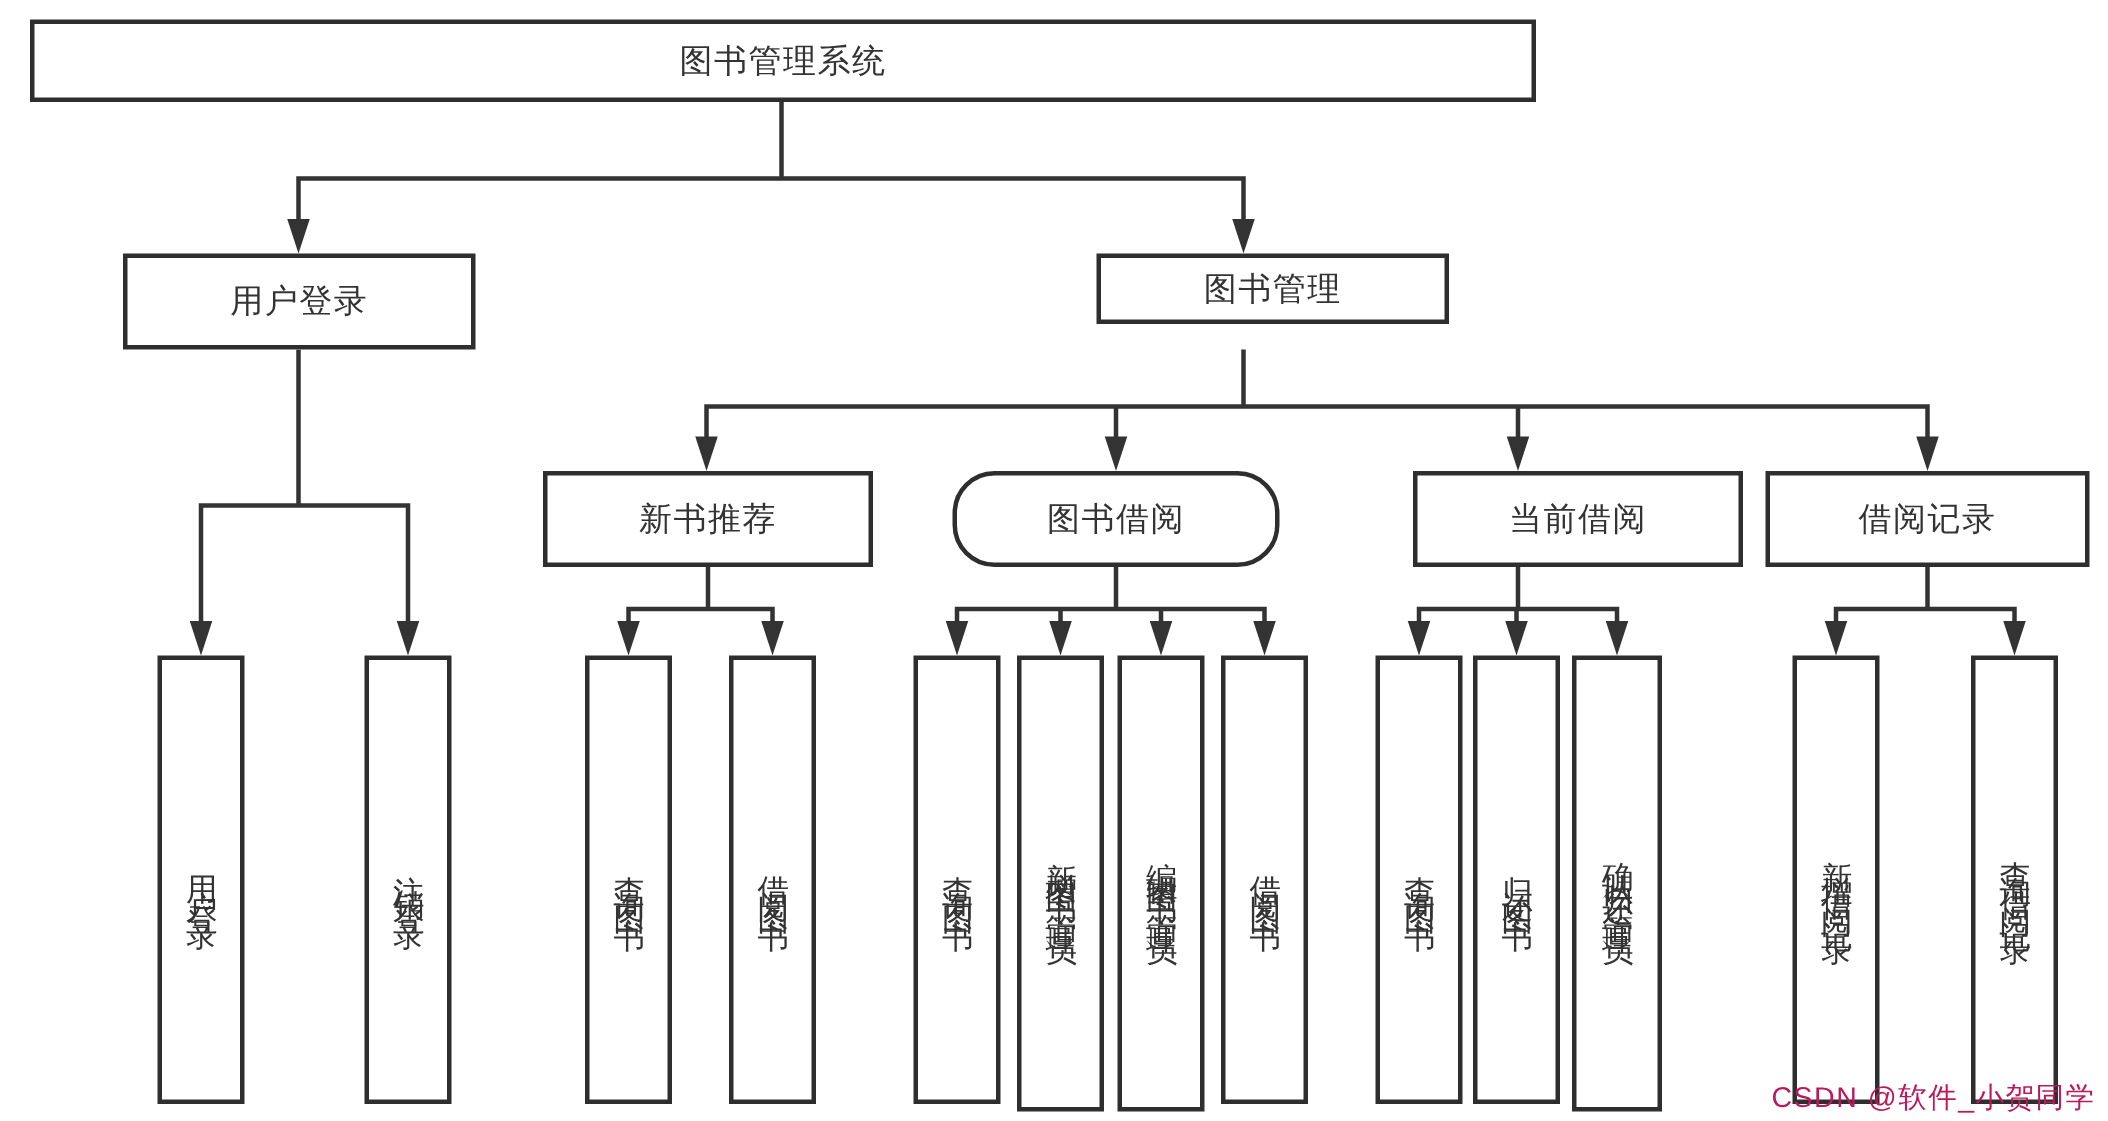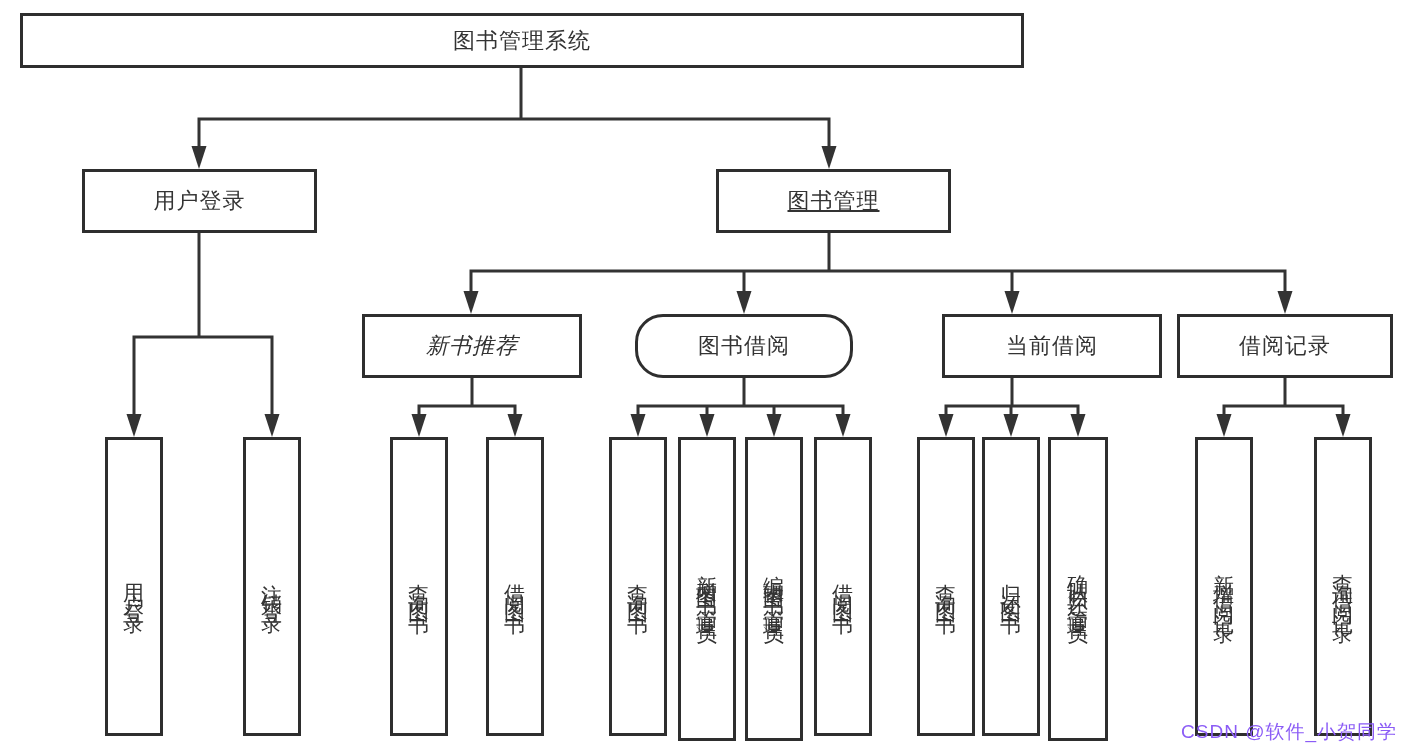--- a/index.html
+++ b/index.html
@@ -17,21 +17,21 @@
     text-align:center; color:#333333;
   }
   .node.h { font-size:22px; letter-spacing:1px; }
   .node.v {
     writing-mode:vertical-rl; text-orientation:mixed;
     font-size:21px; letter-spacing:10px; line-height:1;
   }
   .node.v.long { letter-spacing:7px; }
   .watermark {
     position:absolute; right:8px; bottom:2px;
-    font-size:19px; color:#8b5cf6; letter-spacing:1px;
+    font-size:19px; color:#be185d; letter-spacing:1px;
     white-space:nowrap;
   }
 </style>
 </head>
 <body>
 
 <div class="stage">
 
   <svg class="wires" width="1405" height="747" viewBox="0 0 1405 747">
     <g stroke="#333333" stroke-width="3" fill="none">
@@ -69,23 +69,23 @@
       <path d="M1003.5 414 H1018.5 L1011 437 Z"></path>
       <path d="M1070.5 414 H1085.5 L1078 437 Z"></path>
       <path d="M1216.5 414 H1231.5 L1224 437 Z"></path>
       <path d="M1335.5 414 H1350.5 L1343 437 Z"></path>
     </g>
   </svg>
 
   <div class="node h" style="left:20px; top:13px; width:1004px; height:55px;font-family:Liberation Serif, serif;">图书管理系统</div>
 
   <div class="node h" style="left:82px; top:169px; width:235px; height:64px;">用户登录</div>
-  <div class="node h" style="left:716px; top:169px; width:235px; height:64px;text-decoration:underline;">图书管理</div>
+  <div class="node h" style="left:731px; top:169px; width:235px; height:47px;">图书管理</div>
 
-  <div class="node h" style="left:362px; top:314px; width:220px; height:64px;font-style:italic;">新书推荐</div>
+  <div class="node h" style="left:362px; top:314px; width:220px; height:64px;">新书推荐</div>
   <div class="node h" style="left:635px; top:314px; width:218px; height:64px;border-radius:28px;">图书借阅</div>
   <div class="node h" style="left:902px; top:314px; width:220px; height:64px;margin-left:40px;">当前借阅</div>
   <div class="node h" style="left:1177px; top:314px; width:216px; height:64px;">借阅记录</div>
 
   <div class="node v" style="left:105px; top:437px; width:58px; height:299px;">用户登录</div>
   <div class="node v" style="left:243px; top:437px; width:58px; height:299px;">注销登录</div>
 
   <div class="node v" style="left:390px; top:437px; width:58px; height:299px;">查询图书</div>
   <div class="node v" style="left:486px; top:437px; width:58px; height:299px;">借阅图书</div>
 

